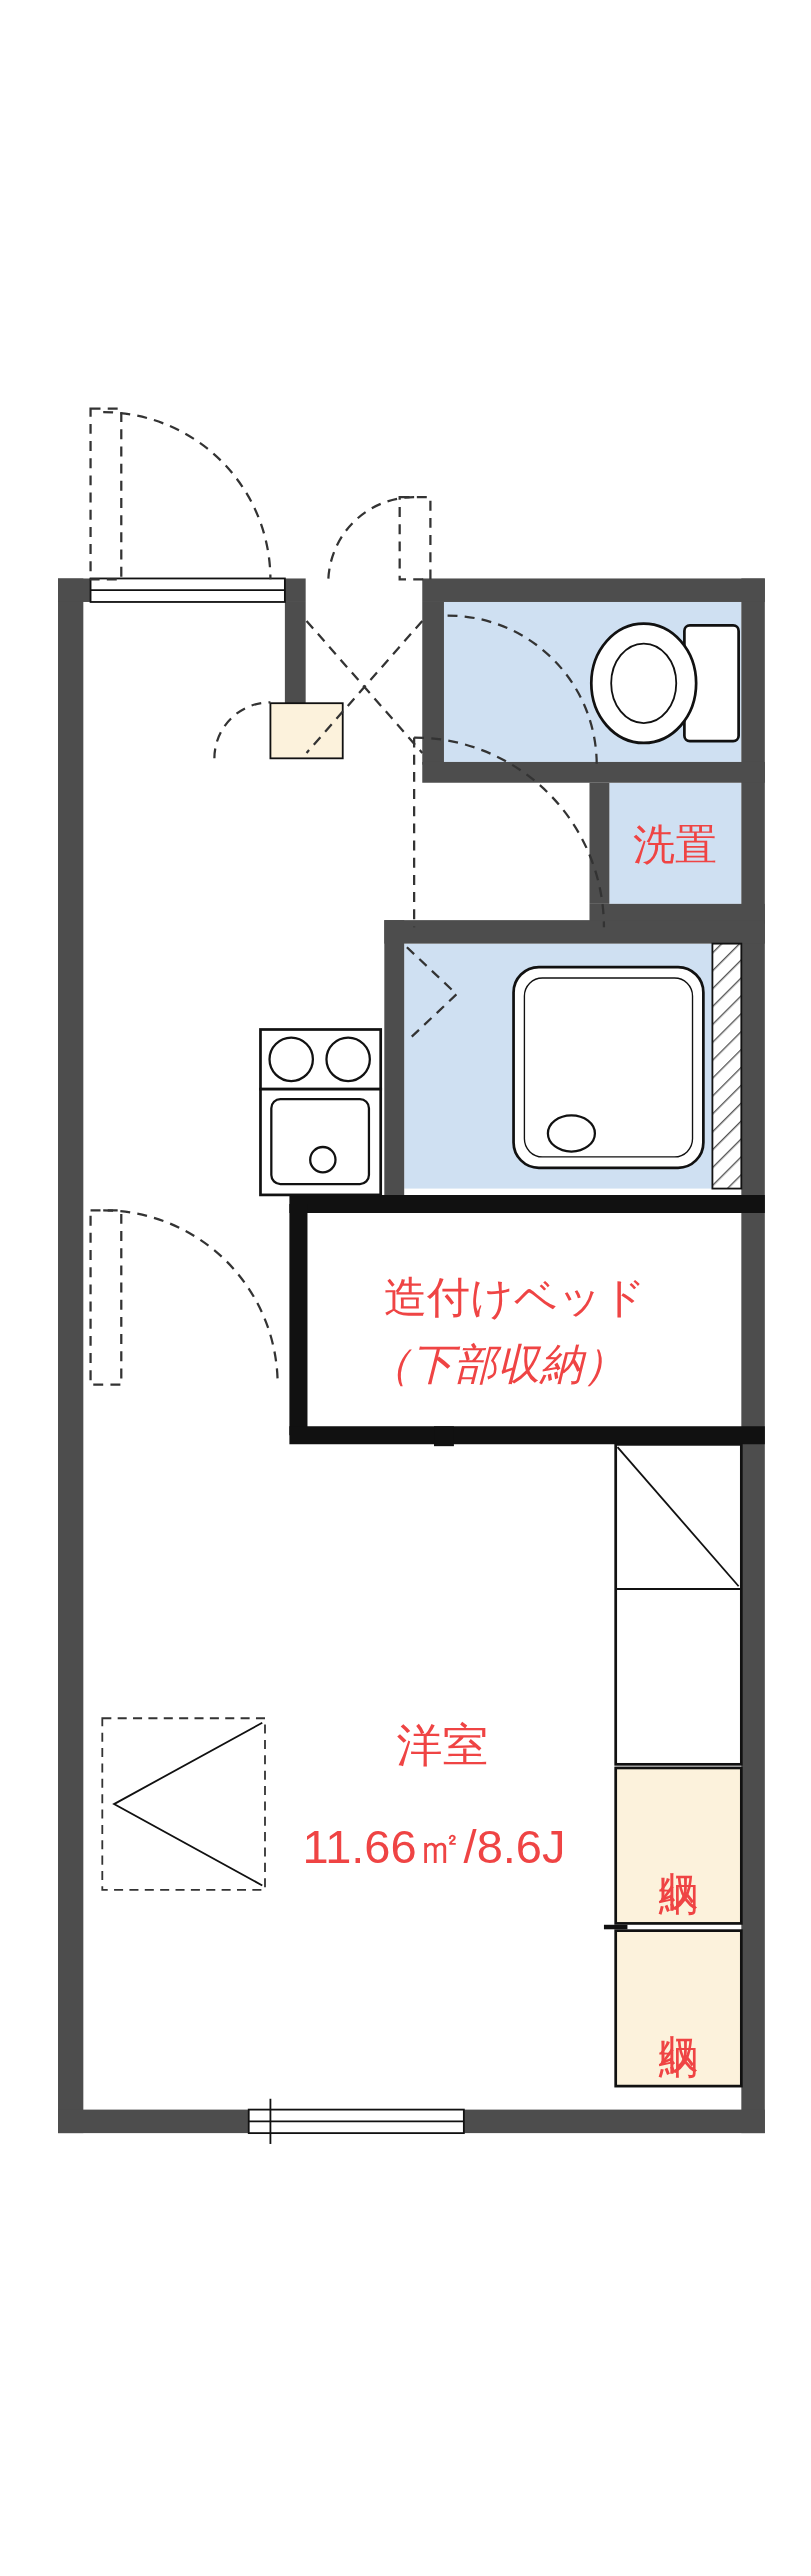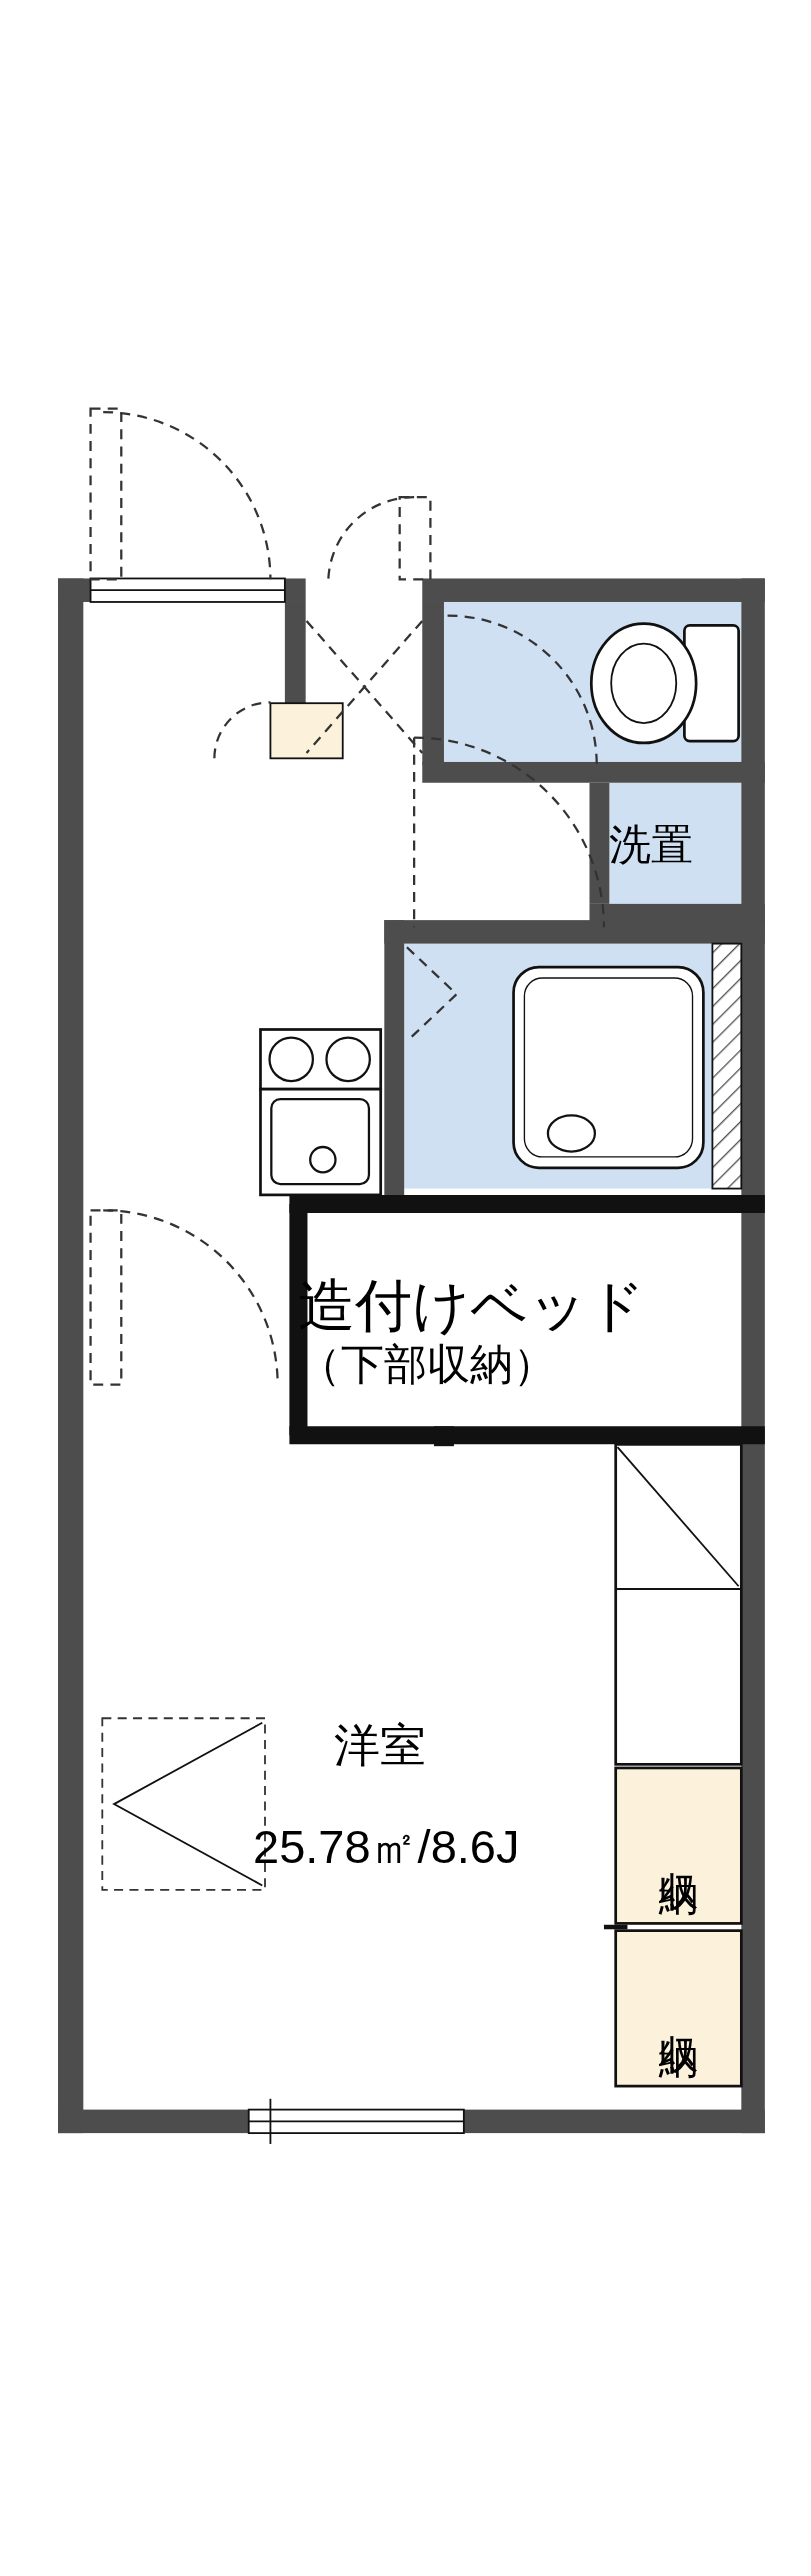--- a/index.html
+++ b/index.html
@@ -15,28 +15,28 @@
     overflow: hidden;
     font-family: "Liberation Sans", sans-serif;
   }
   .plan-svg {
     position: absolute;
     left: 0;
     top: 0;
   }
   .lbl {
     position: absolute;
-    color: #000000;
-    text-align: left;
+    color: #ef4444;
+    text-align: center;
     white-space: nowrap;
     line-height: 1.15;
   }
   .lbl-washer   { left: 609px; top: 821px;  width: 132px; font-size: 42px; }
-  .lbl-bed1     { left: 298px; top: 1273px; width: 398px; font-size: 57px; }
-  .lbl-bed2     { left: 298px; top: 1340px; width: 398px; font-size: 43px; }
+  .lbl-bed1     { left: 316px; top: 1273px; width: 398px; font-size: 43px; }
+  .lbl-bed2     { left: 298px; top: 1340px; width: 398px; font-size: 43px; font-style: italic; }
   .lbl-room     { left: 334px; top: 1719px; width: 217px; font-size: 46px; }
   .lbl-size     { left: 253px; top: 1820px; width: 362px; font-size: 47px; }
   .lbl-storage {
     display: flex;
     align-items: center;
     justify-content: center;
     writing-mode: vertical-rl;
     font-size: 40px;
     letter-spacing: 5.4px;
   }
@@ -165,19 +165,19 @@
       <path d="M 114,1339 A 193 193 0 0 1 307,1532"></path>
     </g>
   </svg>
 
   <div class="lbl lbl-washer">洗置</div>
 
   <div class="lbl lbl-bed1">造付けベッド</div>
   <div class="lbl lbl-bed2">（下部収納）</div>
 
   <div class="lbl lbl-room">洋室</div>
-  <div class="lbl lbl-size">25.78㎡/8.6J</div>
+  <div class="lbl lbl-size">11.66㎡/8.6J</div>
 
   <div class="lbl lbl-storage lbl-storage1">収納</div>
   <div class="lbl lbl-storage lbl-storage2">収納</div>
 
 </div>
 
 
 </body></html>

